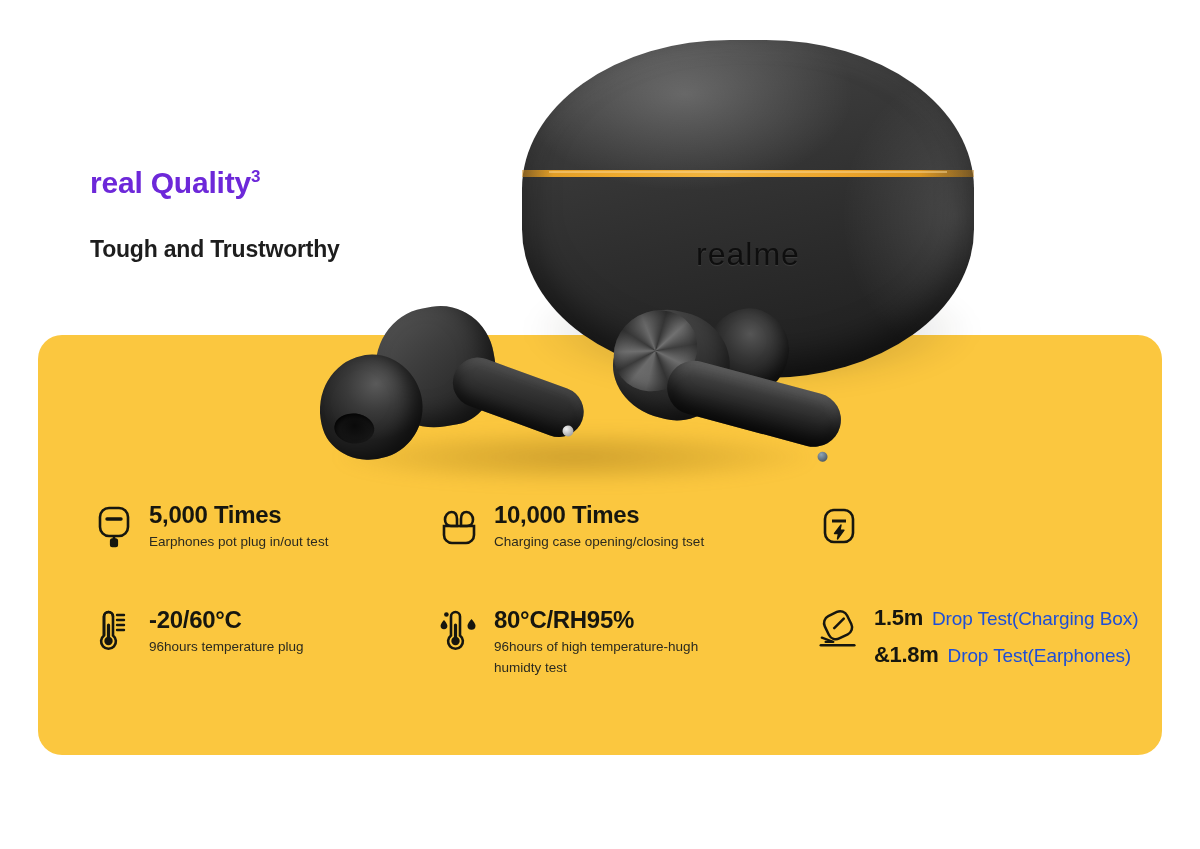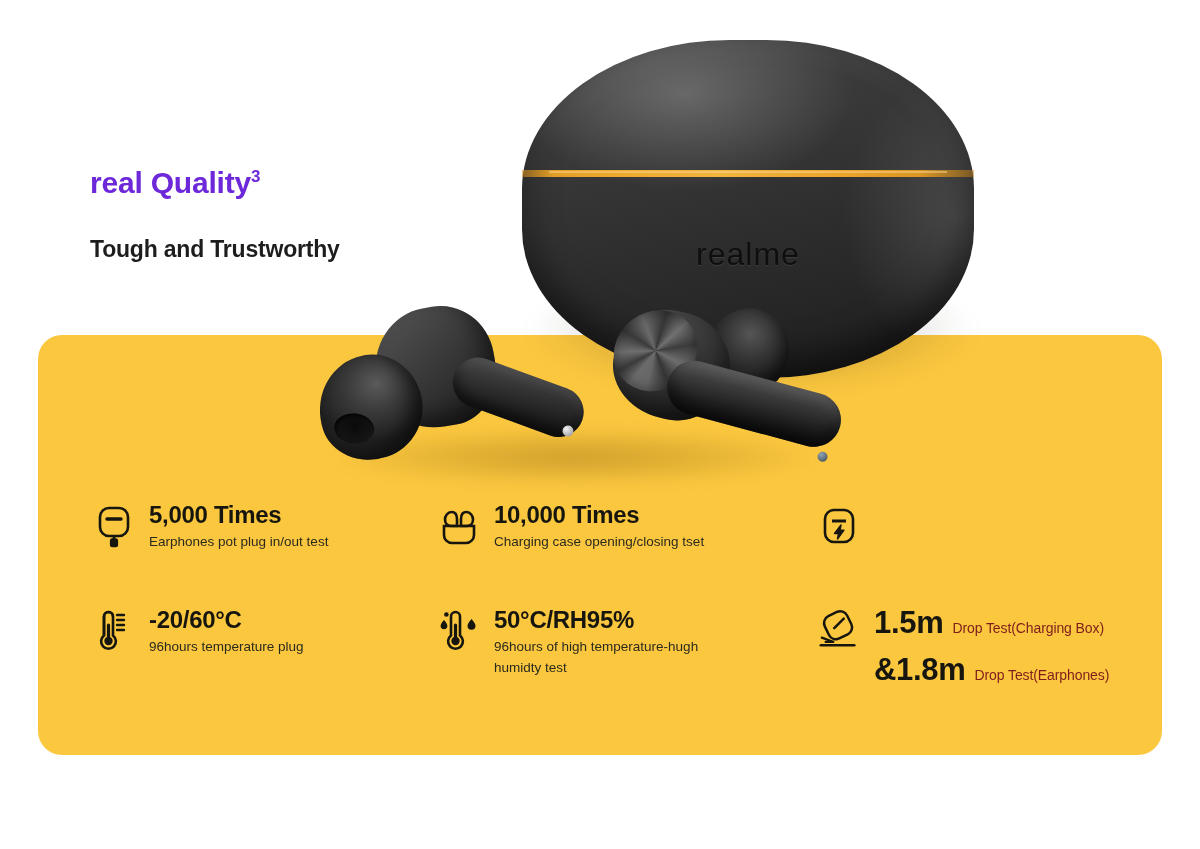--- a/index.html
+++ b/index.html
@@ -127,28 +127,28 @@
   
   .stat-drop .stat-text { padding-top: 0; }
   .drop-line {
     display: flex;
     align-items: baseline;
     gap: 9px;
     white-space: nowrap;
   }
   .drop-line + .drop-line { padding-top: 11px; }
   .drop-val {
-    font-size: 31px;
+    font-size: 22px;
     font-weight: bold;
     color: #16160f;
     letter-spacing: -0.3px;
   }
   .drop-lab {
-    font-size: 14px;
-    color: #7f1d1d;
+    font-size: 19px;
+    color: #1d4ed8;
     letter-spacing: -0.1px;
   }
 
   
   .case-shadow {
     position: absolute;
     left: 232px;
     top: 250px;
     width: 440px;
     height: 120px;
@@ -462,21 +462,21 @@
         <svg width="42" height="44" viewBox="0 0 42 44" fill="none" stroke="#16160f" stroke-width="2.6">
           <path d="M13 27.5V8.5a4.5 4.5 0 0 1 9 0v19a7.4 7.4 0 1 1-9 0z"></path>
           <circle cx="17.5" cy="33" r="4.2" fill="#16160f" stroke="none"></circle>
           <line x1="17.5" y1="17" x2="17.5" y2="31" stroke-width="3.2" stroke-linecap="round"></line>
           <path d="M6 12c0 0 3.4 3.6 3.4 5.8A3.4 3.4 0 1 1 2.6 17.8C2.6 15.6 6 12 6 12z" fill="#16160f" stroke="none"></path>
           <path d="M33.5 11c0 0 4 4.2 4 6.8a4 4 0 1 1-8 0c0-2.6 4-6.8 4-6.8z" fill="#16160f" stroke="none"></path>
           <circle cx="8.4" cy="6.5" r="2.3" fill="#16160f" stroke="none"></circle>
         </svg>
       </span>
       <span class="stat-text">
-        <span class="stat-value">50°C/RH95%</span>
+        <span class="stat-value">80°C/RH95%</span>
         <span class="stat-label" style="display:block;max-width:250px">96hours of high temperature-hugh humidty test</span>
       </span>
     </div>
 
     <div class="stat row2 stat-drop">
       <span class="stat-ico">
         <svg width="44" height="44" viewBox="0 0 44 44" fill="none" stroke="#16160f" stroke-width="2.6">
           <rect x="8" y="4" width="26" height="26" rx="8" transform="rotate(-26 21 17)"></rect>
           <line x1="17" y1="20" x2="27" y2="10" stroke-width="2.6" stroke-linecap="round"></line>
           <line x1="3" y1="38" x2="38" y2="38" stroke-width="2.8" stroke-linecap="round"></line>

